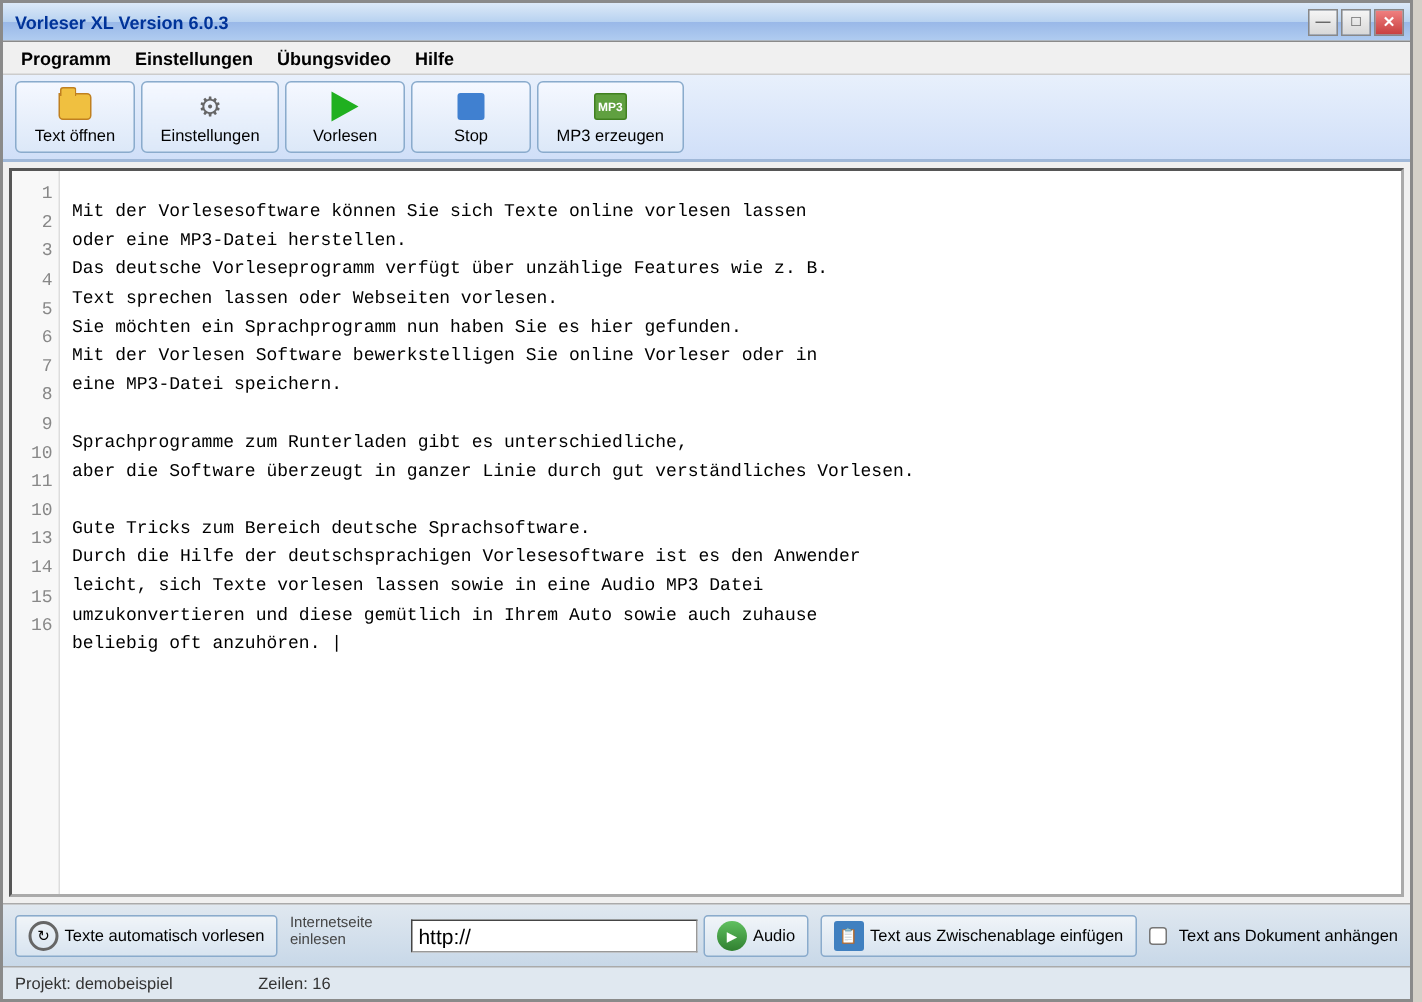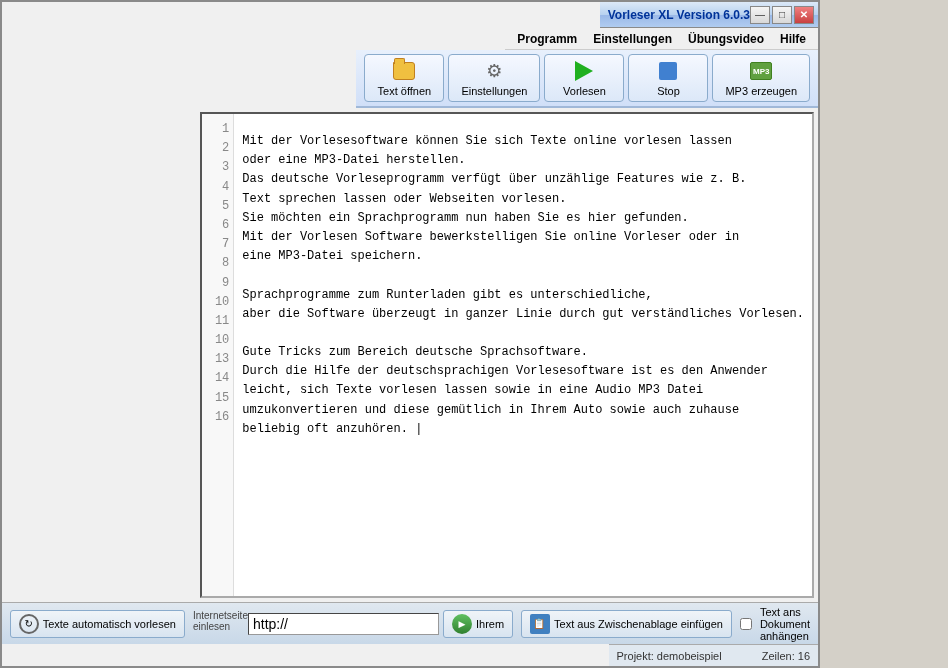--- a/index.html
+++ b/index.html
@@ -7,27 +7,26 @@
       font-family: 'Segoe UI', Arial, sans-serif;
       font-size: 13px;
       background: #d4d0c8;
       width: 948px;
       height: 668px;
       overflow: hidden;
     }
 
     
     .window {
-      width: 820px;
+      width: 942px;
       height: 668px;
       border: 2px solid #8a8a8a;
       display: flex;
       flex-direction: column;
       background: #f0f0f0;
-      align-items: flex-end;
     }
 
     .title-bar {
       background: linear-gradient(to bottom, #dce9f8 0%, #b8d2f0 50%, #99b8e8 51%, #b0ccf0 100%);
       height: 26px;
       display: flex;
       align-items: center;
       justify-content: space-between;
       padding: 0 4px 0 8px;
       border-bottom: 1px solid #8a8a8a;
@@ -187,21 +186,21 @@
       background: white;
     }
 
     .status-bar {
       height: 22px;
       background: #e0e8f0;
       border-top: 1px solid #aaa;
       display: flex;
       align-items: center;
       padding: 0 8px;
-      gap: 40px;
+      gap: 57px;
     }
 
     .status-text {
       font-size: 11px;
       color: #333;
     }
 
     
     .icon-folder {
       width: 22px;
@@ -408,21 +407,21 @@
     </div>
 
     <div class="bottom-url-section">
       <div class="bottom-url-label">Internetseite einlesen</div>
       <div class="bottom-url-row">
         <input type="text" class="url-input" value="http://" placeholder="http://" style="">
         <div class="bottom-btn">
           <div class="icon-start">
             <span style="color:white;font-size:9px;">▶</span>
           </div>
-          <span>Ihrem</span>
+          <span>Audio</span>
         </div>
       </div>
     </div>
 
     <div class="bottom-btn">
       <div class="icon-clipboard">
         <span style="color:white;font-size:10px;">📋</span>
       </div>
       <span>Text aus Zwischenablage einfügen</span>
     </div>

